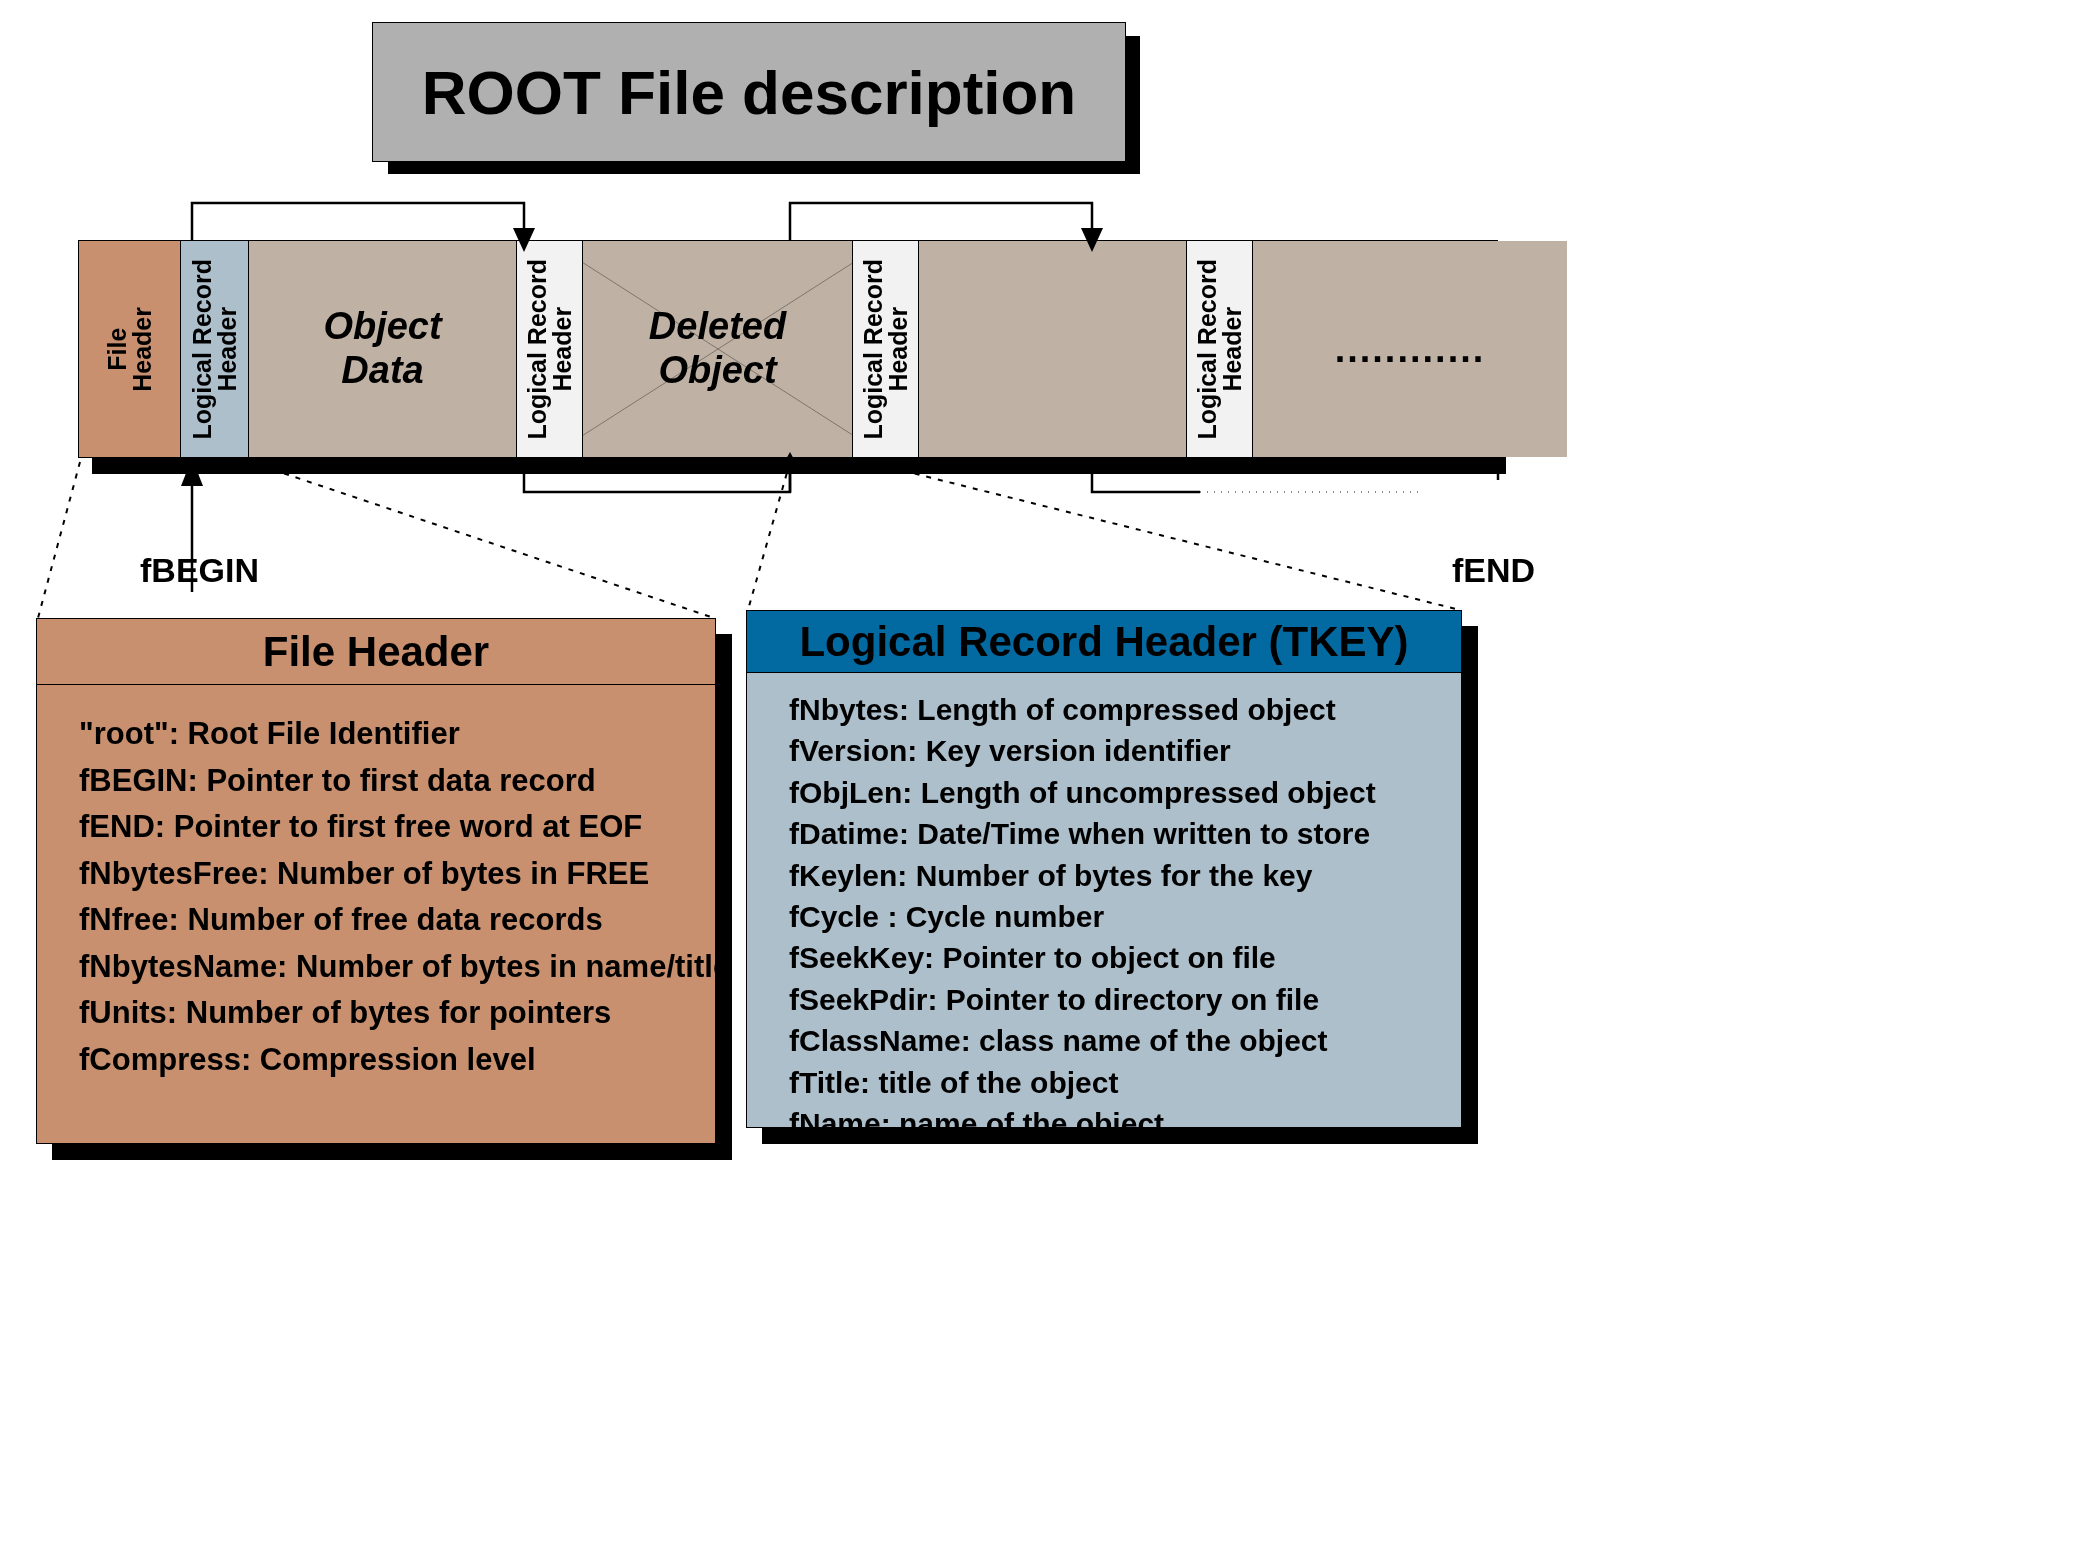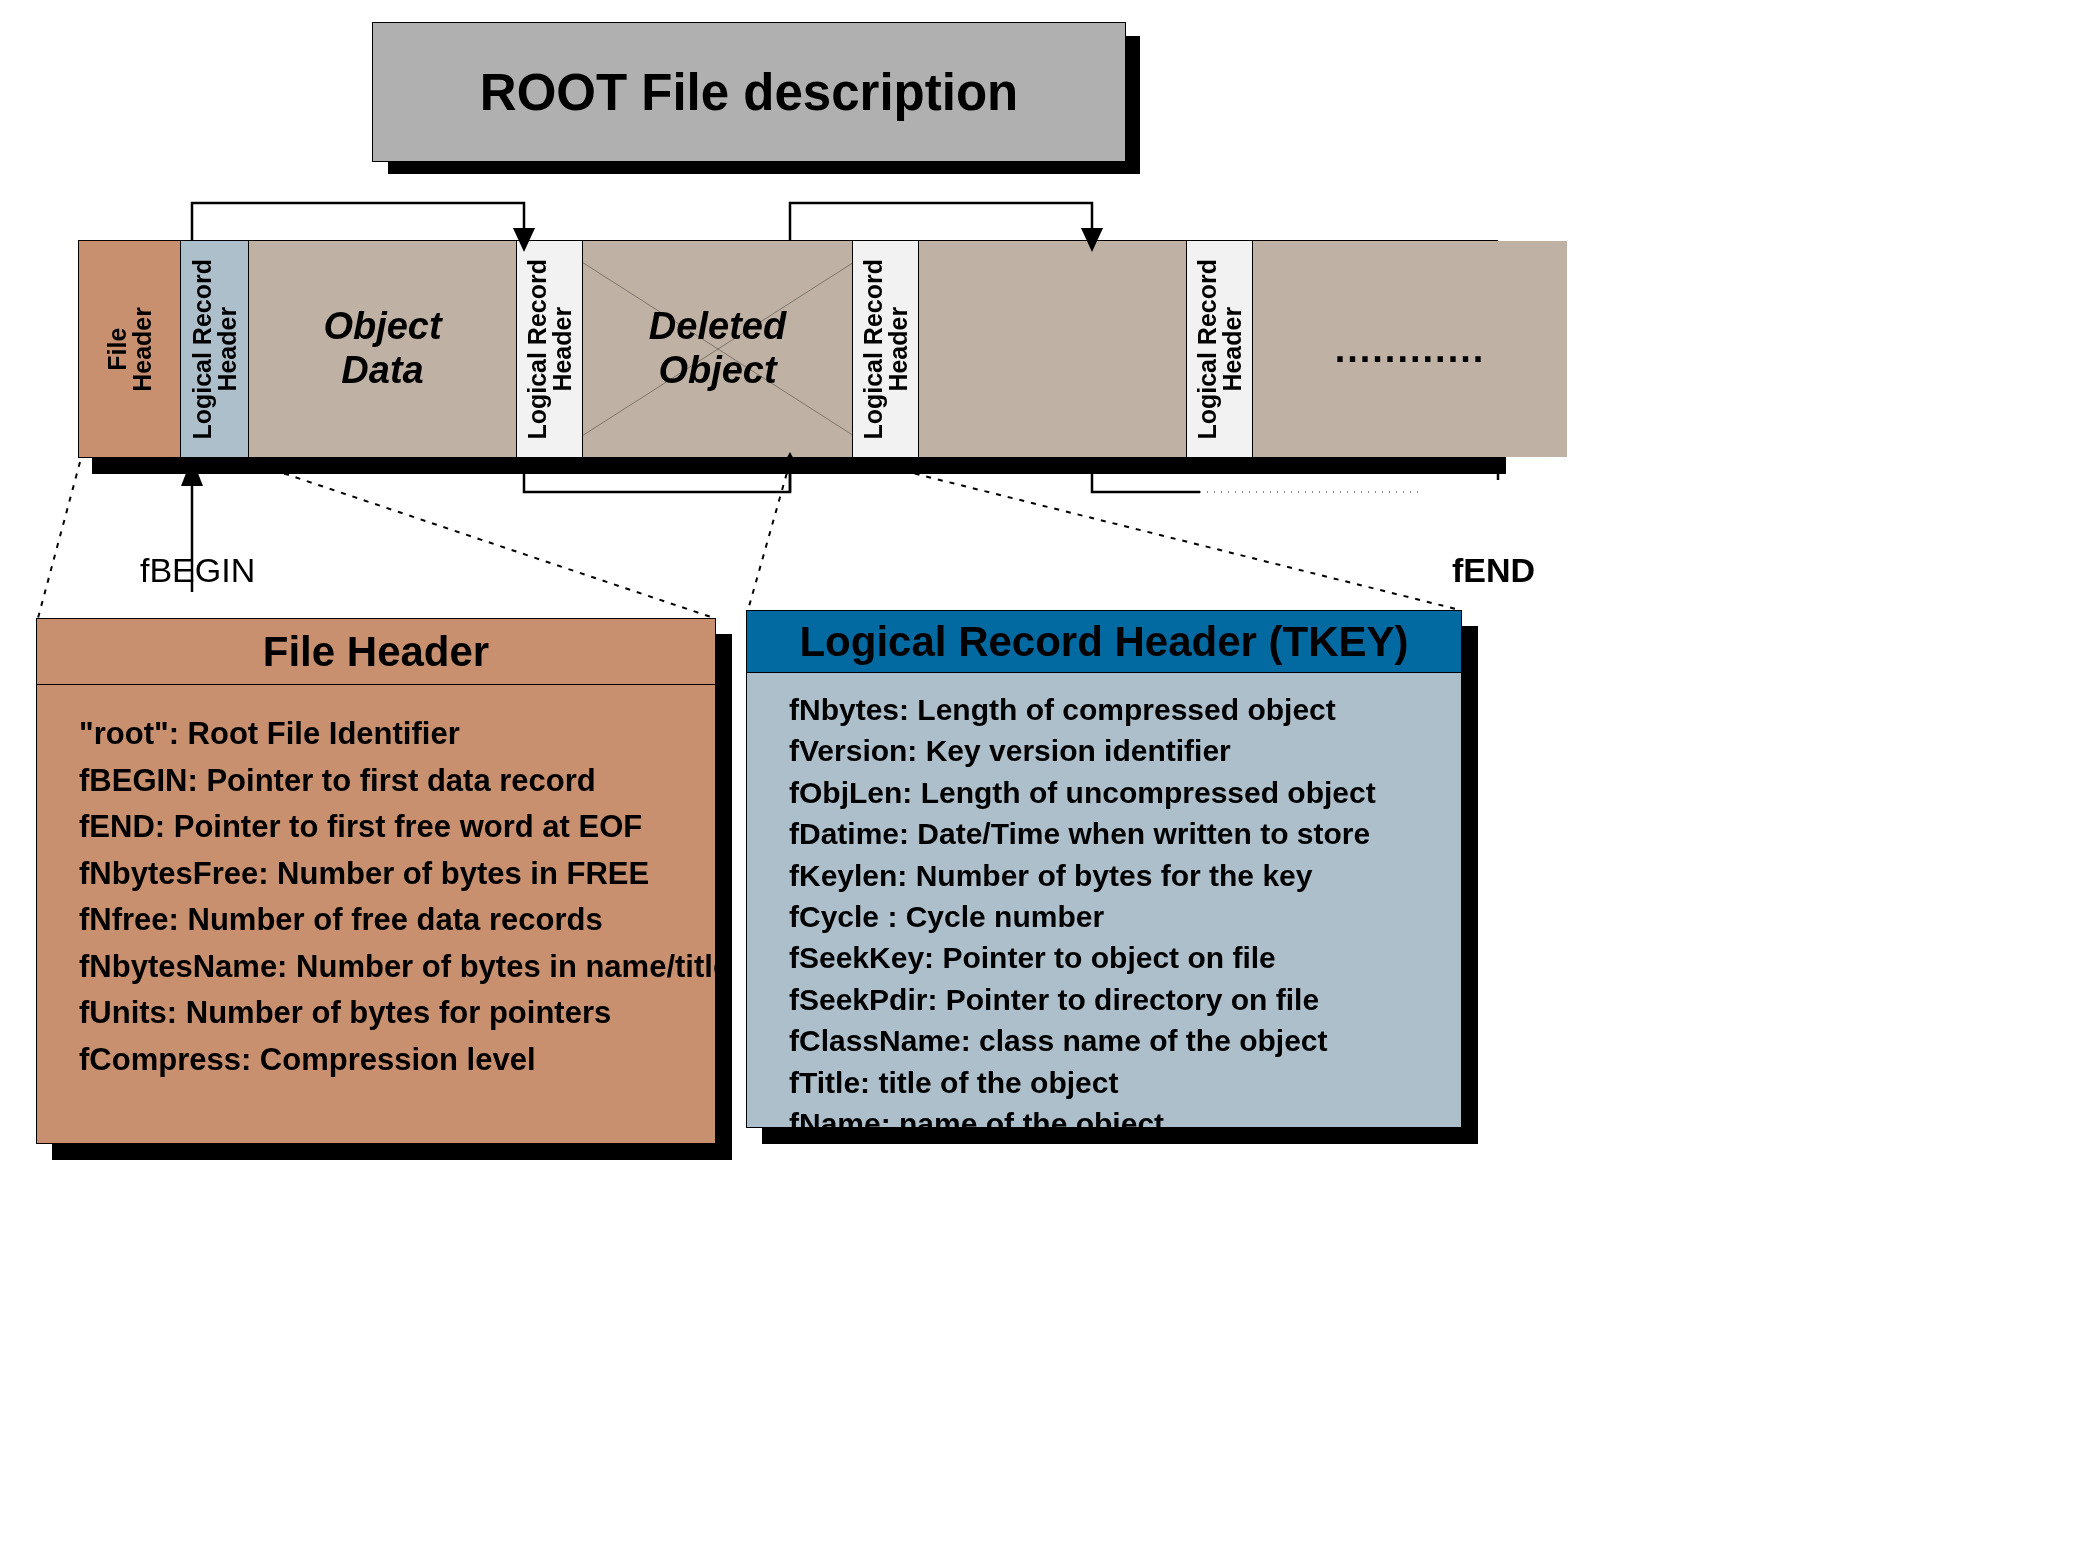--- a/index.html
+++ b/index.html
@@ -14,21 +14,21 @@
   
   #title-shadow{
     left:388px;top:36px;width:752px;height:138px;background:#000000;
   }
   #title-box{
     left:372px;top:22px;width:752px;height:138px;
     background:#b0b0b0;border:1px solid #000000;
     display:flex;align-items:center;justify-content:center;
   }
   #title-text{
-    font-size:51px;font-weight:bold;color:#000000;letter-spacing:0px;
+    font-size:62px;font-weight:bold;color:#000000;letter-spacing:0px;
     white-space:nowrap;
   }
 
   
   #bar-shadow-right{left:1490px;top:256px;width:16px;height:218px;background:#000000;}
   #bar-shadow-bottom{left:92px;top:458px;width:1414px;height:16px;background:#000000;}
   #main-bar{
     left:78px;top:240px;width:1420px;height:218px;
     border:1px solid #000000;box-sizing:border-box;
     display:flex;
@@ -48,21 +48,21 @@
   .seg-h-label{
     font-size:38px;font-weight:bold;color:#000;line-height:1.15;
     text-align:center;white-space:pre-line;position:relative;z-index:3;font-style:italic;
   }
   .dots{font-size:38px;font-weight:bold;color:#000;letter-spacing:2px;}
 
   
   #annot{left:0;top:0;width:2088px;height:1566px;pointer-events:none;}
 
   
-  #fbegin-label{left:140px;top:551px;font-size:34px;font-weight:normal;color:#000;}
+  #fbegin-label{left:140px;top:551px;font-size:34px;font-weight:bold;color:#000;}
   #fend-label{left:1452px;top:551px;font-size:34px;font-weight:bold;color:#000;}
 
   
   .panel-shadow{background:#000000;}
   .panel{border:1px solid #000000;box-sizing:border-box;}
   .panel-head{
     border-bottom:1px solid #000000;box-sizing:border-box;
     display:flex;align-items:center;justify-content:center;
   }
   .panel-head-text{font-size:42px;font-weight:bold;color:#000;white-space:nowrap;}

